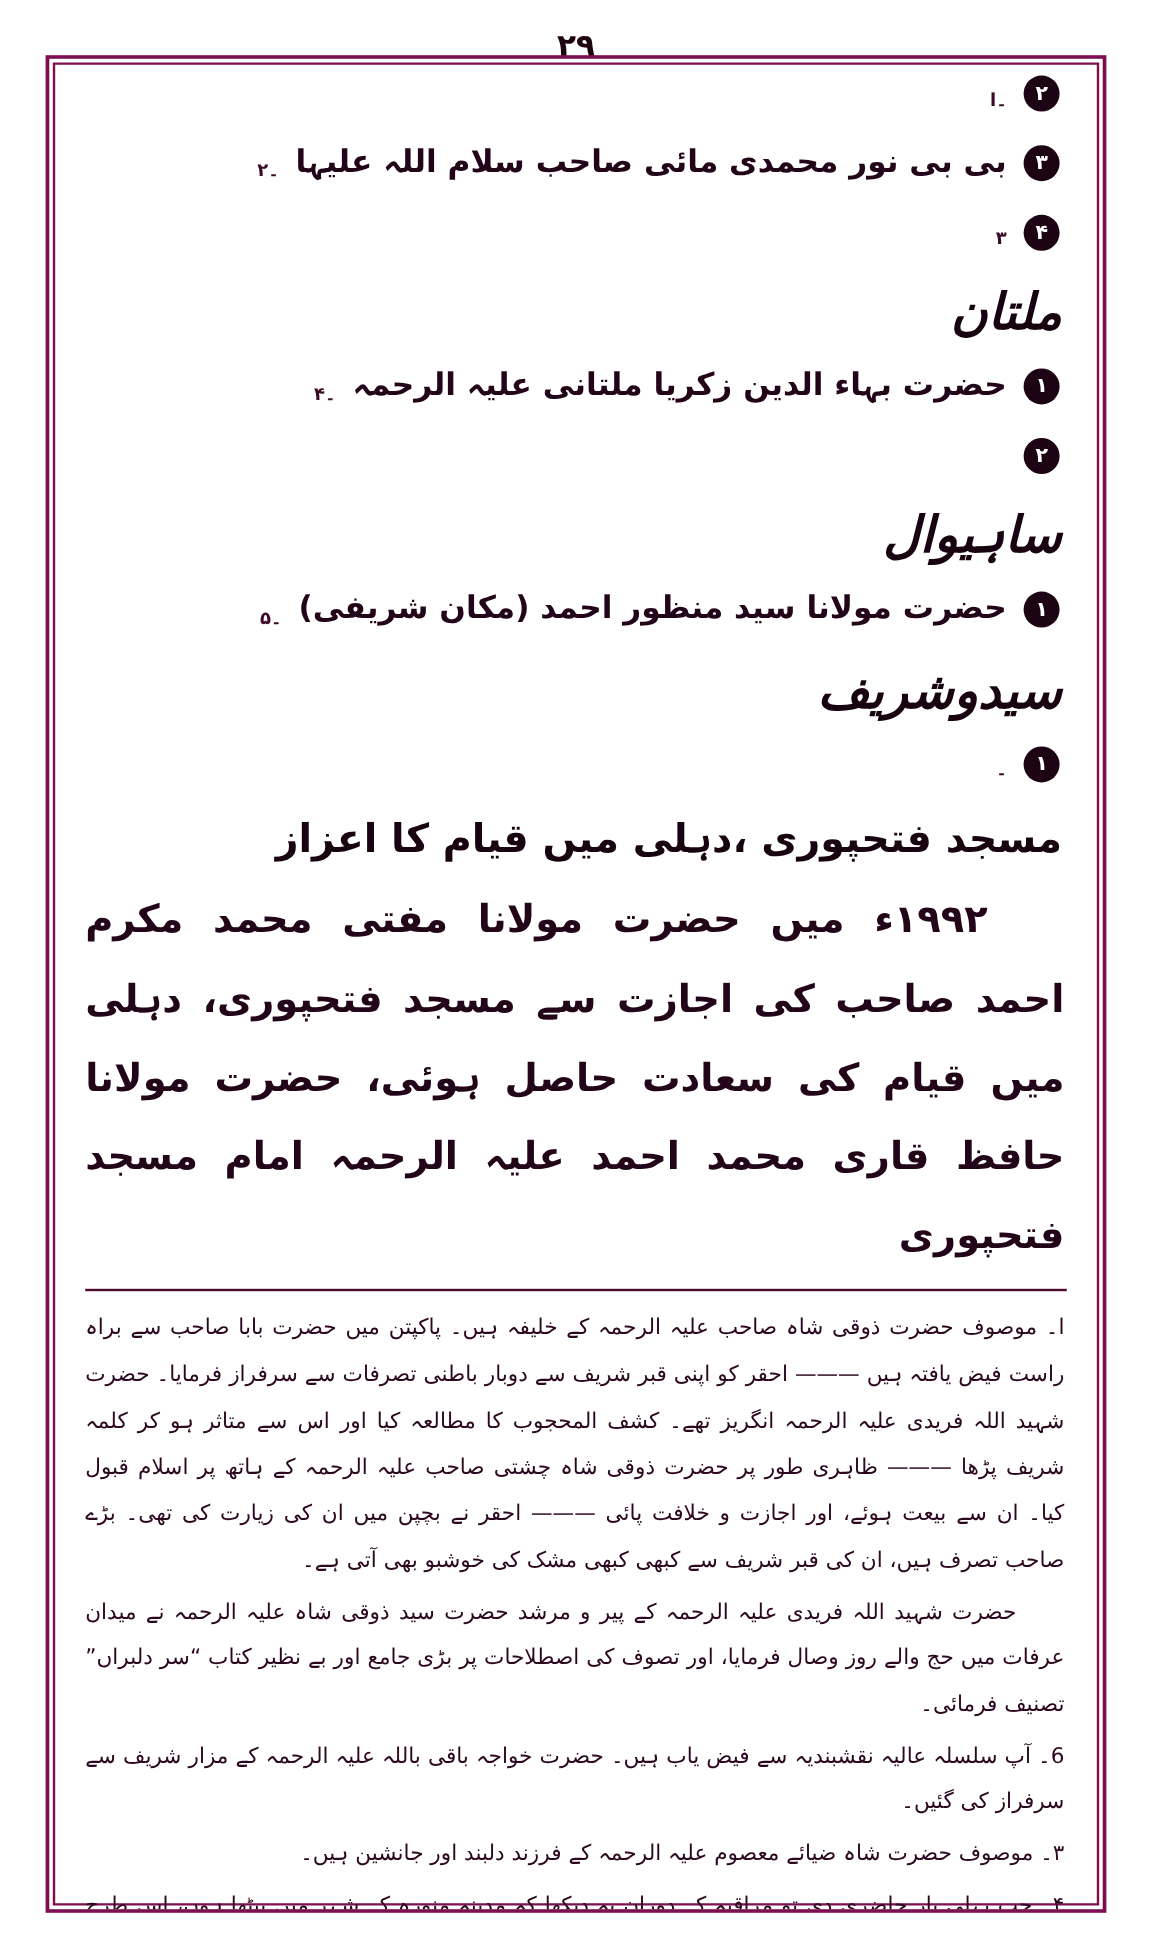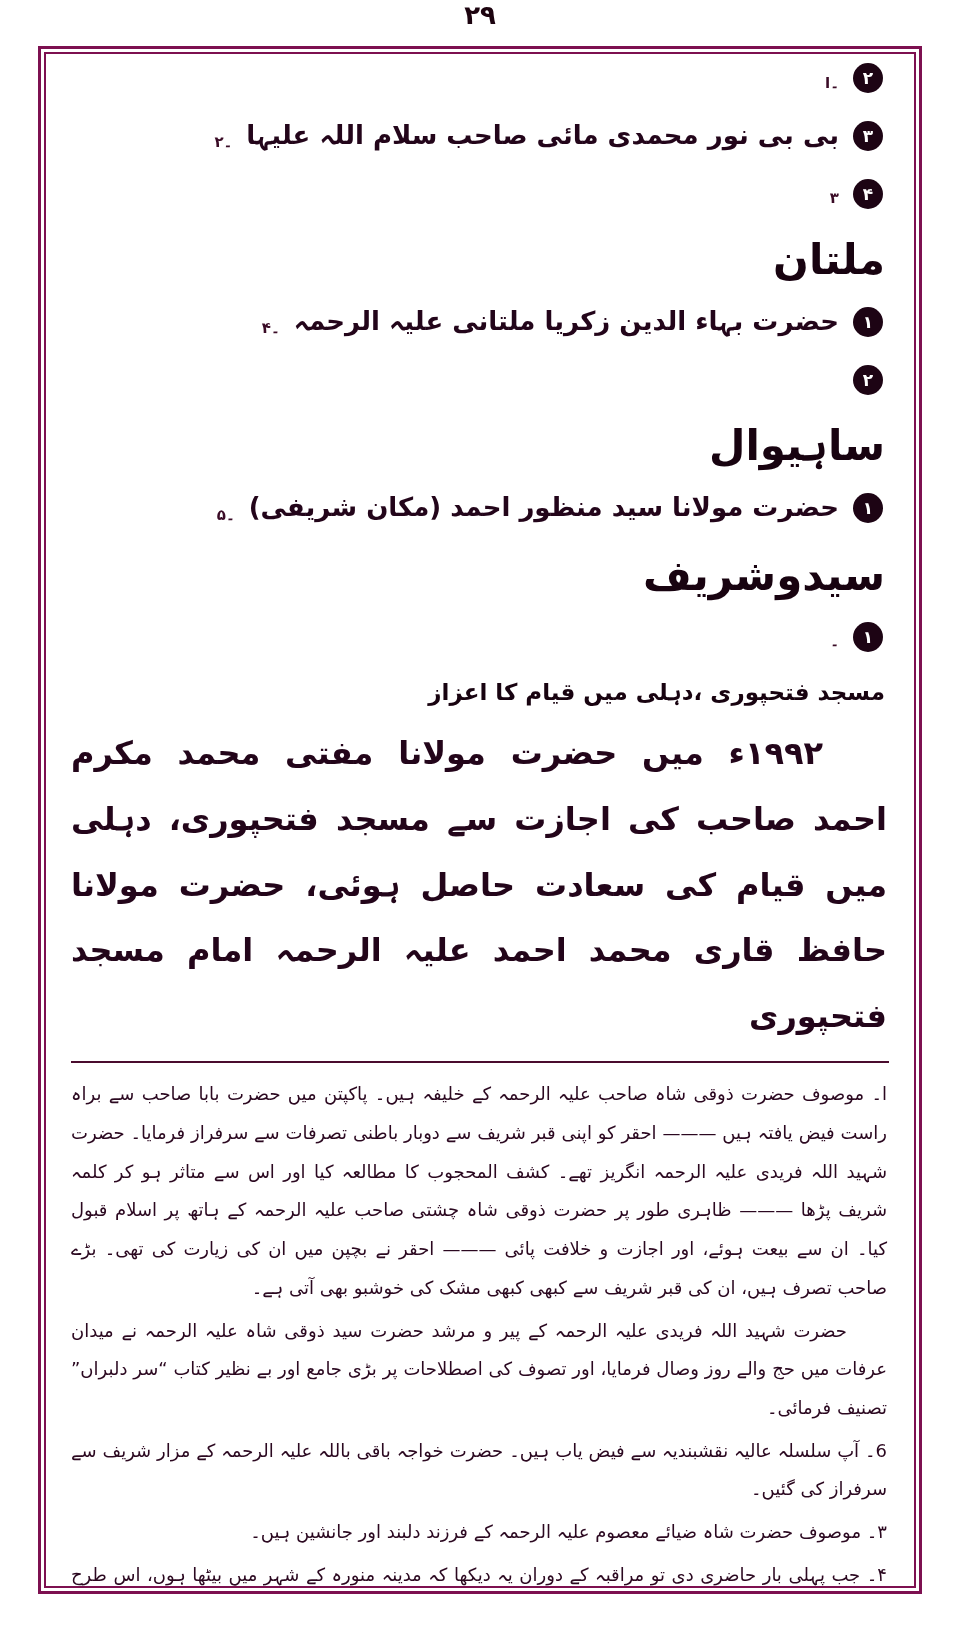--- a/index.html
+++ b/index.html
@@ -3,21 +3,21 @@
 <meta charset="utf-8">
 <style>
   html,body{margin:0;padding:0;}
   body{
     width:960px;height:1629px;background:#ffffff;
     font-family:"DejaVu Sans",sans-serif;color:#2a0719;
     position:relative;overflow:hidden;
   }
   .page-number{
     text-align:center;font-weight:bold;font-size:26px;color:#1c030f;
-    padding-top:0;height:34px;
+    padding-top:24px;height:34px;
   }
   .frame{
     position:absolute;left:38px;top:46px;width:884px;height:1548px;
     border:3px solid #7d1050;
     box-shadow: inset 0 0 0 3px #ffffff, inset 0 0 0 5px #7d1050;
     box-sizing:border-box;overflow:hidden;
   }
   .content{
     padding:14px 30px 10px 30px;
   }
@@ -27,24 +27,24 @@
     color:#23051a;
   }
   .marker{
     display:inline-flex;flex:0 0 auto;width:30px;height:30px;border-radius:50%;
     background:#1d0414;color:#ffffff;align-items:center;justify-content:center;
     font-size:17px;font-weight:bold;
   }
   .entry .ref{font-size:15px;font-weight:600;align-self:flex-end;color:#3a0b26;}
   .section-heading{
     font-size:42px;font-weight:800;color:#180310;margin:6px 4px 20px 0;
-    letter-spacing:-1px;line-height:1.2;
+    letter-spacing:-1px;line-height:1.2;font-style:italic;
   }
   .article-heading{
-    font-size:23px;font-weight:800;color:#180310;margin:14px 4px 14px 0;line-height:1.3;
+    font-size:33px;font-weight:800;color:#180310;margin:14px 4px 14px 0;line-height:1.3;
   }
   .article-body{
     font-size:32px;font-weight:600;line-height:2.05;text-align:justify;
     color:#23051a;margin:0 2px 12px 0;text-indent:64px;
   }
   .separator{
     border:none;border-top:2px solid #4a0c2e;margin:6px 0 12px 0;
   }
   .footnote{
     font-size:18px;font-weight:500;line-height:2.15;text-align:justify;

